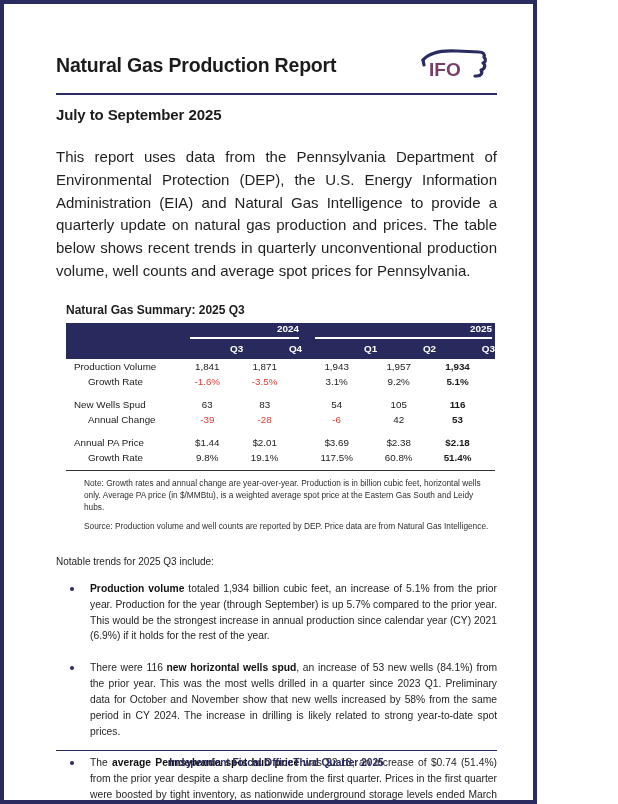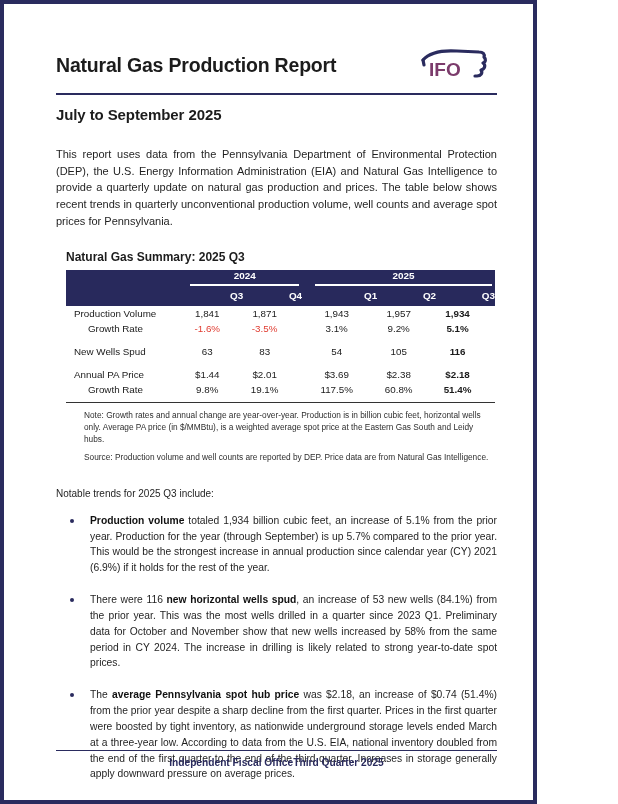--- a/index.html
+++ b/index.html
@@ -57,21 +57,21 @@
     font-size: 15px;
     font-weight: bold;
     color: #1c1c1c;
     margin: 11px 0 0 0;
     letter-spacing: -0.1px;
   }
 
   
   .intro {
     margin-top: 23px;
-    font-size: 11px;
+    font-size: 15px;
     line-height: 1.52;
     text-align: justify;
     color: #1f1f1f;
   }
 
   
   .table-wrap {
     margin-top: 20px;
     padding-left: 10px;
     padding-right: 2px;
@@ -97,20 +97,21 @@
   .hdr-year {
     height: 17px;
     text-align: center;
     font-weight: bold;
     font-size: 9.9px;
     vertical-align: middle;
   }
   .hdr-year .ylab {
     display: block;
     padding-bottom: 3px;
+    text-align: right;
   }
   .hdr-year.grp .ylab {
     border-bottom: 2px solid #ffffff;
     margin: 0 3px;
   }
   .hdr-q {
     height: 17px;
     text-align: right;
     font-weight: bold;
     font-size: 9.9px;
@@ -276,20 +277,29 @@
             </tr>
             <tr>
               <td class="row-label">New Wells Spud</td>
               <td class="num">63</td>
               <td class="num">83</td>
               <td class="num gapcell"></td>
               <td class="num">54</td>
               <td class="num">105</td>
               <td class="num bold">116</td>
             </tr>
+            <tr>
+              <td class="row-label sub">Annual Change</td>
+              <td class="num neg">-39</td>
+              <td class="num neg">-28</td>
+              <td class="num gapcell"></td>
+              <td class="num neg">-6</td>
+              <td class="num">42</td>
+              <td class="num bold">53</td>
+            </tr>
             <tr class="rspace">
               <td colspan="7"></td>
             </tr>
             <tr>
               <td class="row-label">Annual PA Price</td>
               <td class="num">$1.44</td>
               <td class="num">$2.01</td>
               <td class="num gapcell"></td>
               <td class="num">$3.69</td>
               <td class="num">$2.38</td>

